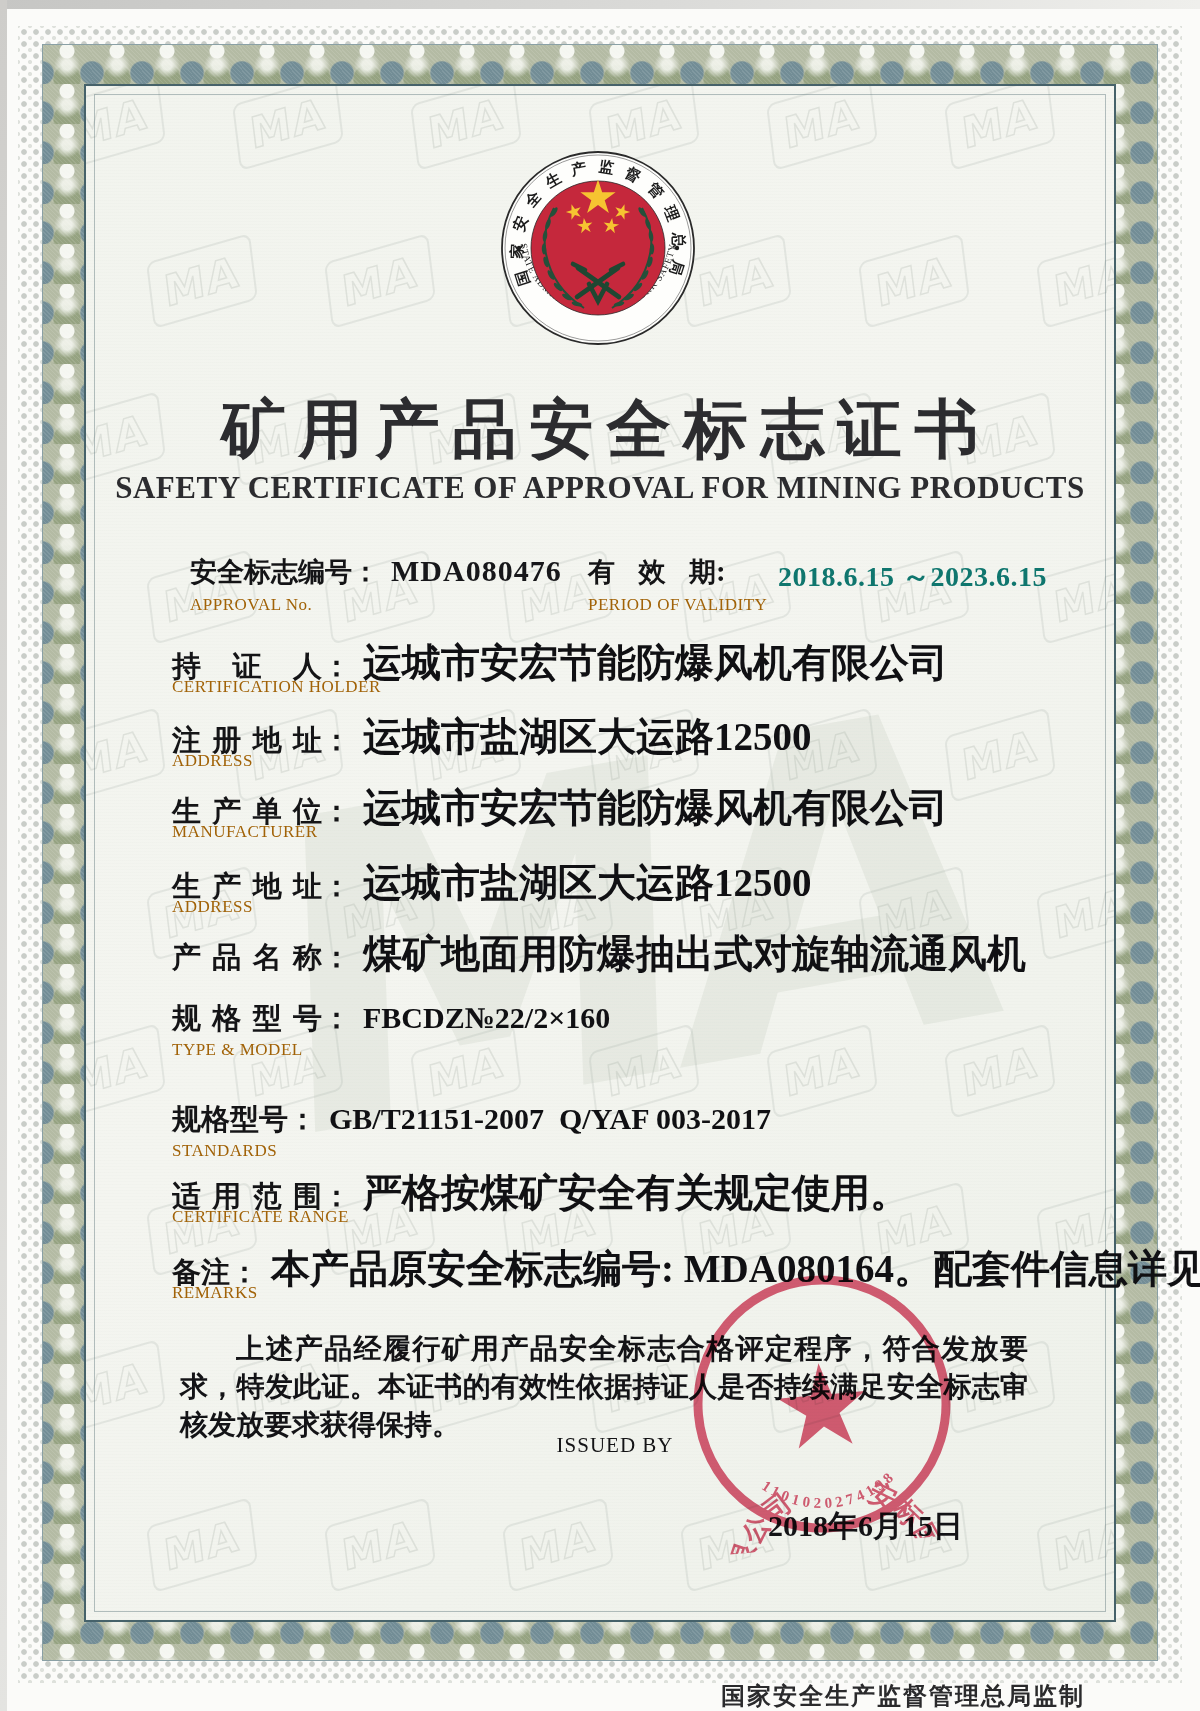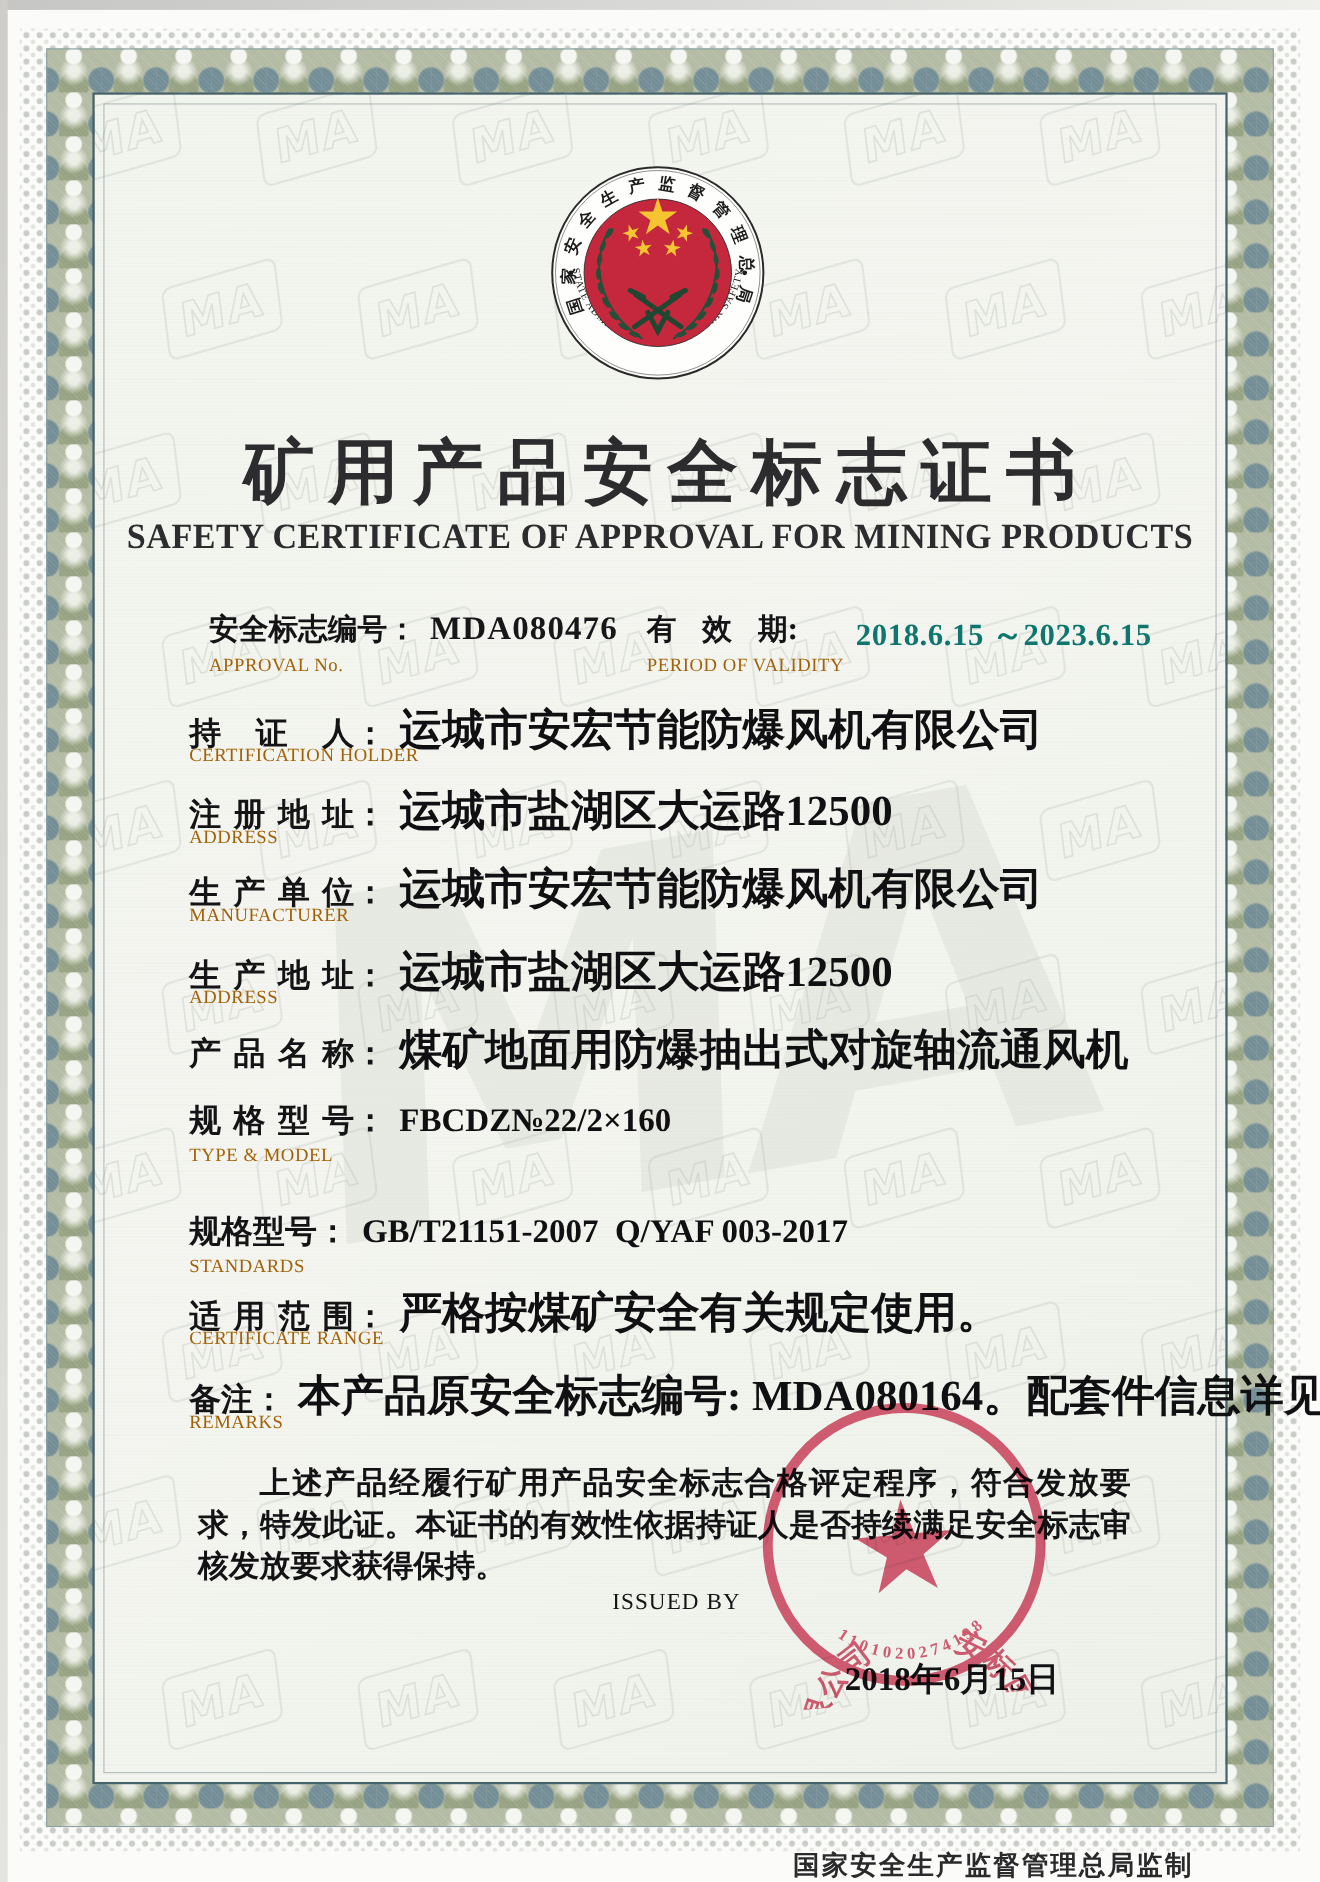--- a/index.html
+++ b/index.html
@@ -84,21 +84,21 @@
   
   .row{position:absolute;left:172px;right:90px;color:#141416;}
   .zh-value{font-size:39px;font-weight:bold;color:#101013;margin-left:12px;white-space:pre;}
   .latin-mix{font-size:30px;}
   
   .declaration{position:absolute;left:180px;width:848px;top:1330px;
     font-size:28px;line-height:38px;font-weight:bold;color:#131316;
     text-indent:2em;text-align:justify;}
   .issued{position:absolute;left:520px;top:1428px;width:190px;text-align:center;color:#141416;}
   .issued-cn{font-size:33px;font-weight:bold;letter-spacing:3px;}
-  .issued-en{font-size:21px;margin-top:16px;letter-spacing:1px;}
+  .issued-en{font-size:21px;margin-top:5px;letter-spacing:1px;}
   .date{position:absolute;left:768px;top:1506px;font-size:30px;font-weight:bold;color:#131316;white-space:pre;}
   .footer{position:absolute;right:115px;top:1680px;font-size:24px;font-weight:bold;
     color:#2a2a2c;letter-spacing:2px;}
   
   .seal{position:absolute;left:680px;top:1262px;width:284px;height:284px;
     mix-blend-mode:multiply;opacity:.93;transform:rotate(-5deg);}
   .emblem text, .seal text{font-family:"Liberation Serif","DejaVu Serif",serif;}
 </style>
 </head>
 <body>

